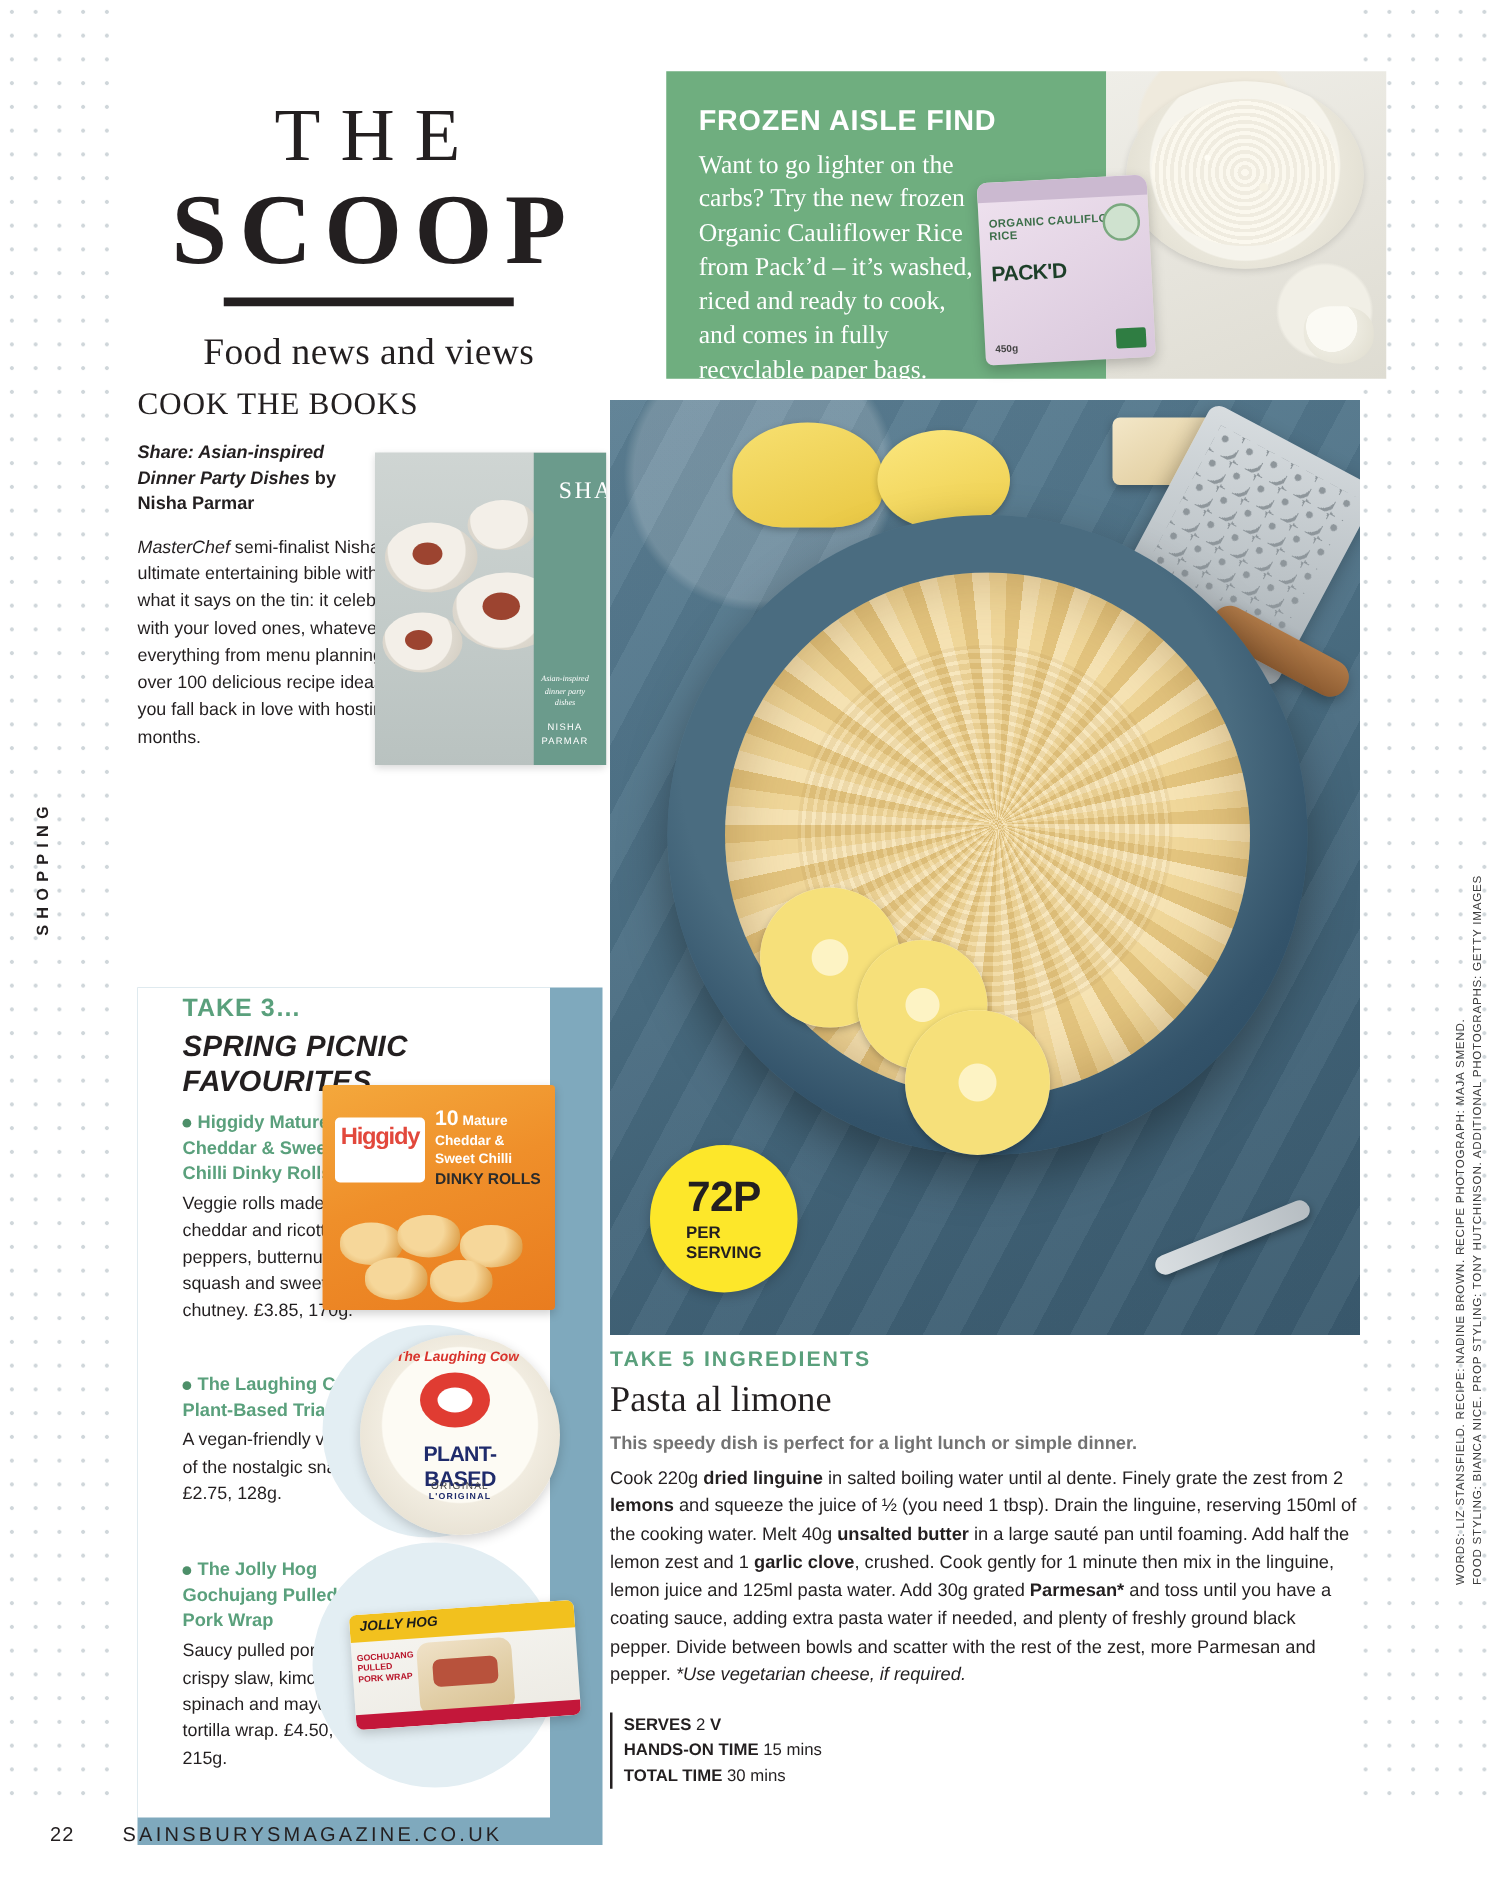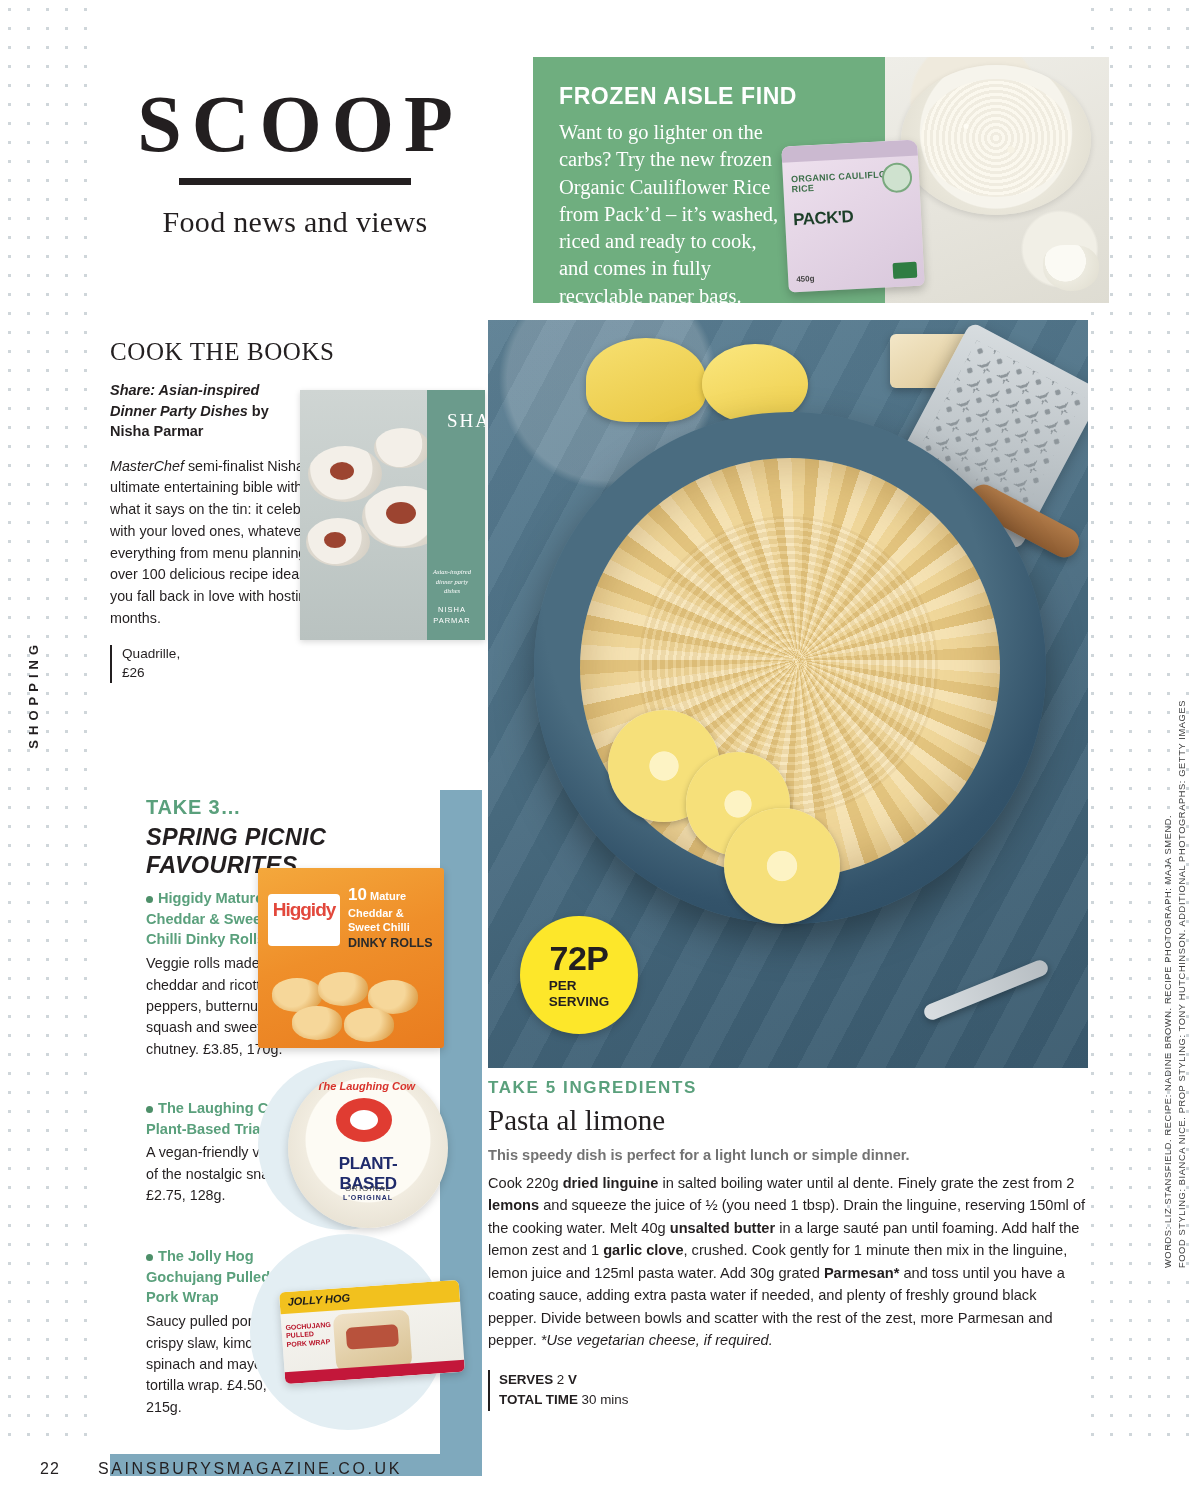--- a/index.html
+++ b/index.html
@@ -94,21 +94,21 @@
     overflow:hidden;
   }
   .faf-pack .band { position:absolute; left:0; top:0; width:100%; height:16px; background:#cbb9d0; }
   .faf-pack .txt1 { position:absolute; left:8px; top:28px; font-size:9px; font-weight:700; color:#3d6f4a; line-height:1.15; letter-spacing:.3px;}
   .faf-pack .txt2 { position:absolute; left:8px; top:64px; font-size:17px; font-weight:800; color:#1d3f29; letter-spacing:-.5px;}
   .faf-pack .txt3 { position:absolute; left:8px; bottom:8px; font-size:8px; font-weight:700; color:#444; }
   .faf-pack .seal { position:absolute; right:7px; top:22px; width:30px; height:30px; border-radius:50%; background:#cfe2cf; border:2px solid #7aa97f;}
   .faf-pack .seal2{ position:absolute; right:7px; bottom:8px; width:24px; height:16px; background:#2f7d42; border-radius:2px;}
 
   
-  .ctb { position:absolute; left:110px; top:338px; width:375px; z-index:4; }
+  .ctb { position:absolute; left:110px; top:310px; width:375px; z-index:4; }
   .ctb-head {
     font-family:"Liberation Serif", serif; font-size:25px; letter-spacing:.6px; color:#231f20;
   }
   .ctb-sub {
     margin-top:14px; width:185px; font-size:14.5px; font-weight:700; font-style:italic;
     line-height:1.42; color:#231f20;
   }
   .ctb-sub .by { font-style:normal; }
   .ctb-body {
     margin-top:14px; font-size:14.3px; line-height:1.52; color:#231f20; width:375px;
@@ -333,20 +333,21 @@
 <body>
 
 <div class="dots"></div>
 <div class="white-mask-left"></div>
 <div class="white-mask-right"></div>
 <div class="white-mask-bottom"></div>
 
 <div class="shopping-tab">SHOPPING</div>
 
 <div class="masthead">
+  <div class="mh-the">THE</div>
   <div class="mh-scoop">SCOOP</div>
   <div class="mh-rule"></div>
   <div class="mh-sub">Food news and views</div>
 </div>
 
 <div class="faf">
   <div class="faf-green"></div>
   <div class="faf-photo">
     <div class="faf-bowl"></div>
     <div class="faf-rice"></div>
@@ -367,24 +368,20 @@
 </div>
 
 <div class="ctb">
   <div class="ctb-head">COOK THE BOOKS</div>
   <div class="ctb-sub">
     <span>Share: Asian-inspired Dinner Party Dishes</span>
     <span class="by">by Nisha Parmar</span>
   </div>
   <div class="ctb-body">
     <em>MasterChef</em><span> semi-finalist Nisha Parmar has created the ultimate entertaining bible with </span><em>Share</em><span>, which does exactly what it says on the tin: it celebrates food you want to share with your loved ones, whatever the occasion. Covering everything from menu planning to table-scaping, and with over 100 delicious recipe ideas, this beautiful book will help you fall back in love with hosting after the long winter months.</span>
-  </div>
-  <div class="ctb-credit">
-    <div>Quadrille,</div>
-    <div>£26</div>
   </div>
   <div class="book-img">
     <div class="plate4"></div>
     <div class="plate1"></div>
     <div class="plate2"></div>
     <div class="plate3"></div>
     <div class="food1"></div>
     <div class="food2"></div>
     <div class="food3"></div>
     <div class="spine"></div>
@@ -494,20 +491,24 @@
   <div class="recipe-title">Pasta al limone</div>
   <div class="recipe-standfirst">This speedy dish is perfect for a light lunch or simple dinner.</div>
   <div class="recipe-method" id="recipe-method"><span>Cook 220g </span><b>dried linguine</b><span> in salted boiling water until al dente. Finely grate the zest from 2 </span><b>lemons</b><span> and squeeze the juice of ½ (you need 1 tbsp). Drain the linguine, reserving 150ml of the cooking water. Melt 40g </span><b>unsalted butter</b><span> in a large sauté pan until foaming. Add half the lemon zest and 1 </span><b>garlic clove</b><span>, crushed. Cook gently for 1 minute then mix in the linguine, lemon juice and 125ml pasta water. Add 30g grated </span><b>Parmesan*</b><span> and toss until you have a coating sauce, adding extra pasta water if needed, and plenty of freshly ground black pepper. Divide between bowls and scatter with the rest of the zest, more Parmesan and pepper. </span><i>*Use vegetarian cheese, if required.</i></div>
   <div class="recipe-meta">
     <div>
       <b>SERVES</b>
       <span>2</span>
       <b>V</b>
     </div>
     <div>
+      <b>HANDS-ON TIME</b>
+      <span>15 mins</span>
+    </div>
+    <div>
       <b>TOTAL TIME</b>
       <span>30 mins</span>
     </div>
   </div>
 </div>
 
 <div class="credits">
   <span>WORDS: LIZ STANSFIELD. RECIPE: NADINE BROWN. RECIPE PHOTOGRAPH: MAJA SMEND.</span><br>
   <span>FOOD STYLING: BIANCA NICE. PROP STYLING: TONY HUTCHINSON. ADDITIONAL PHOTOGRAPHS: GETTY IMAGES</span>
 </div>

